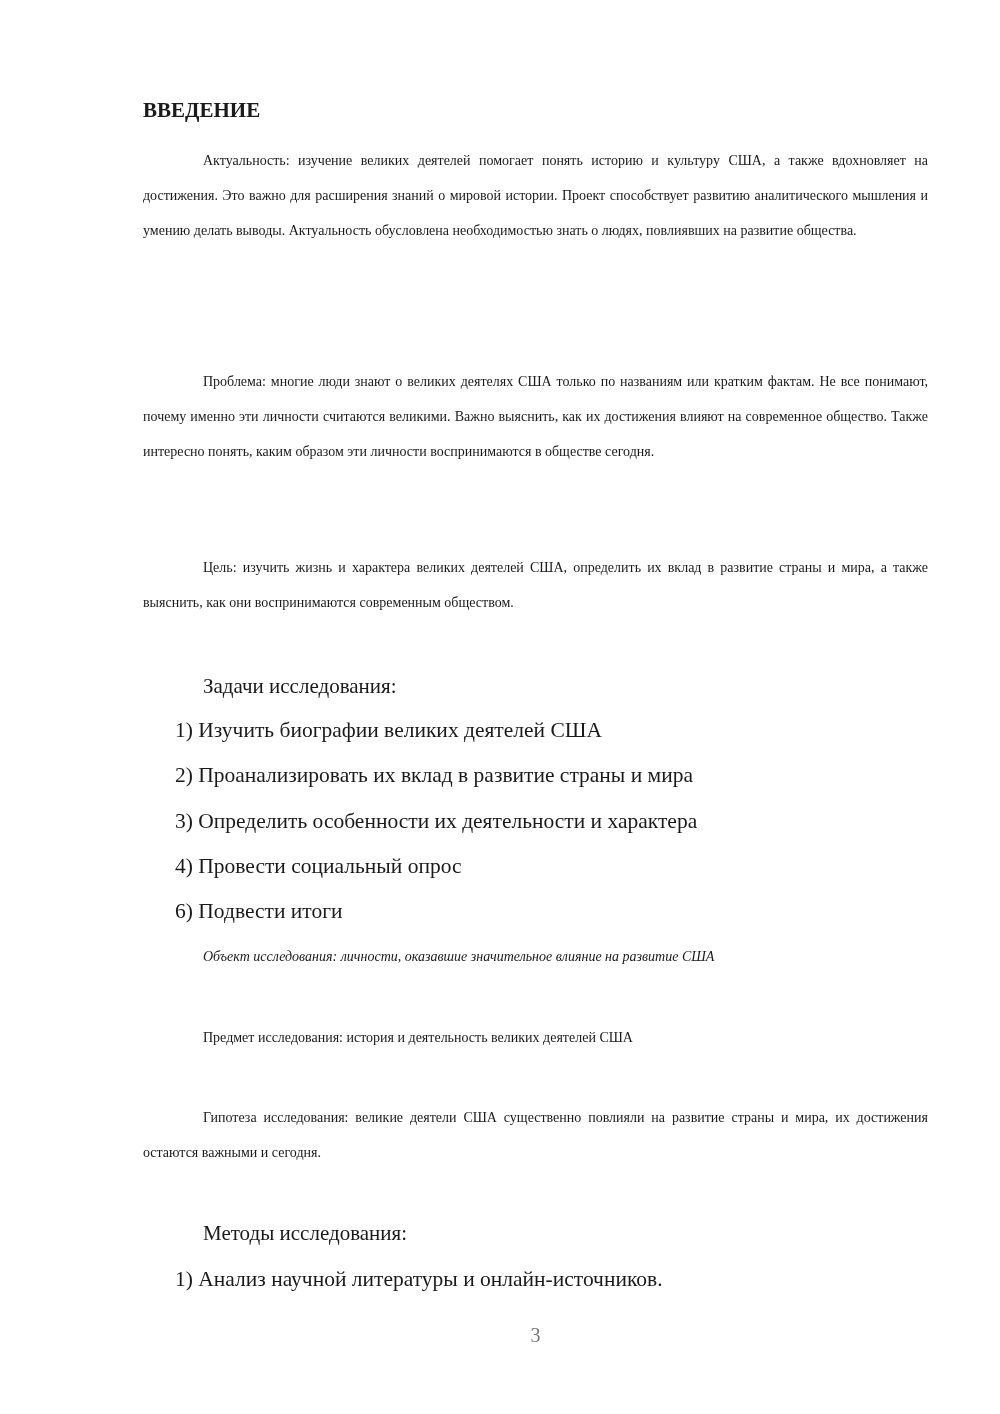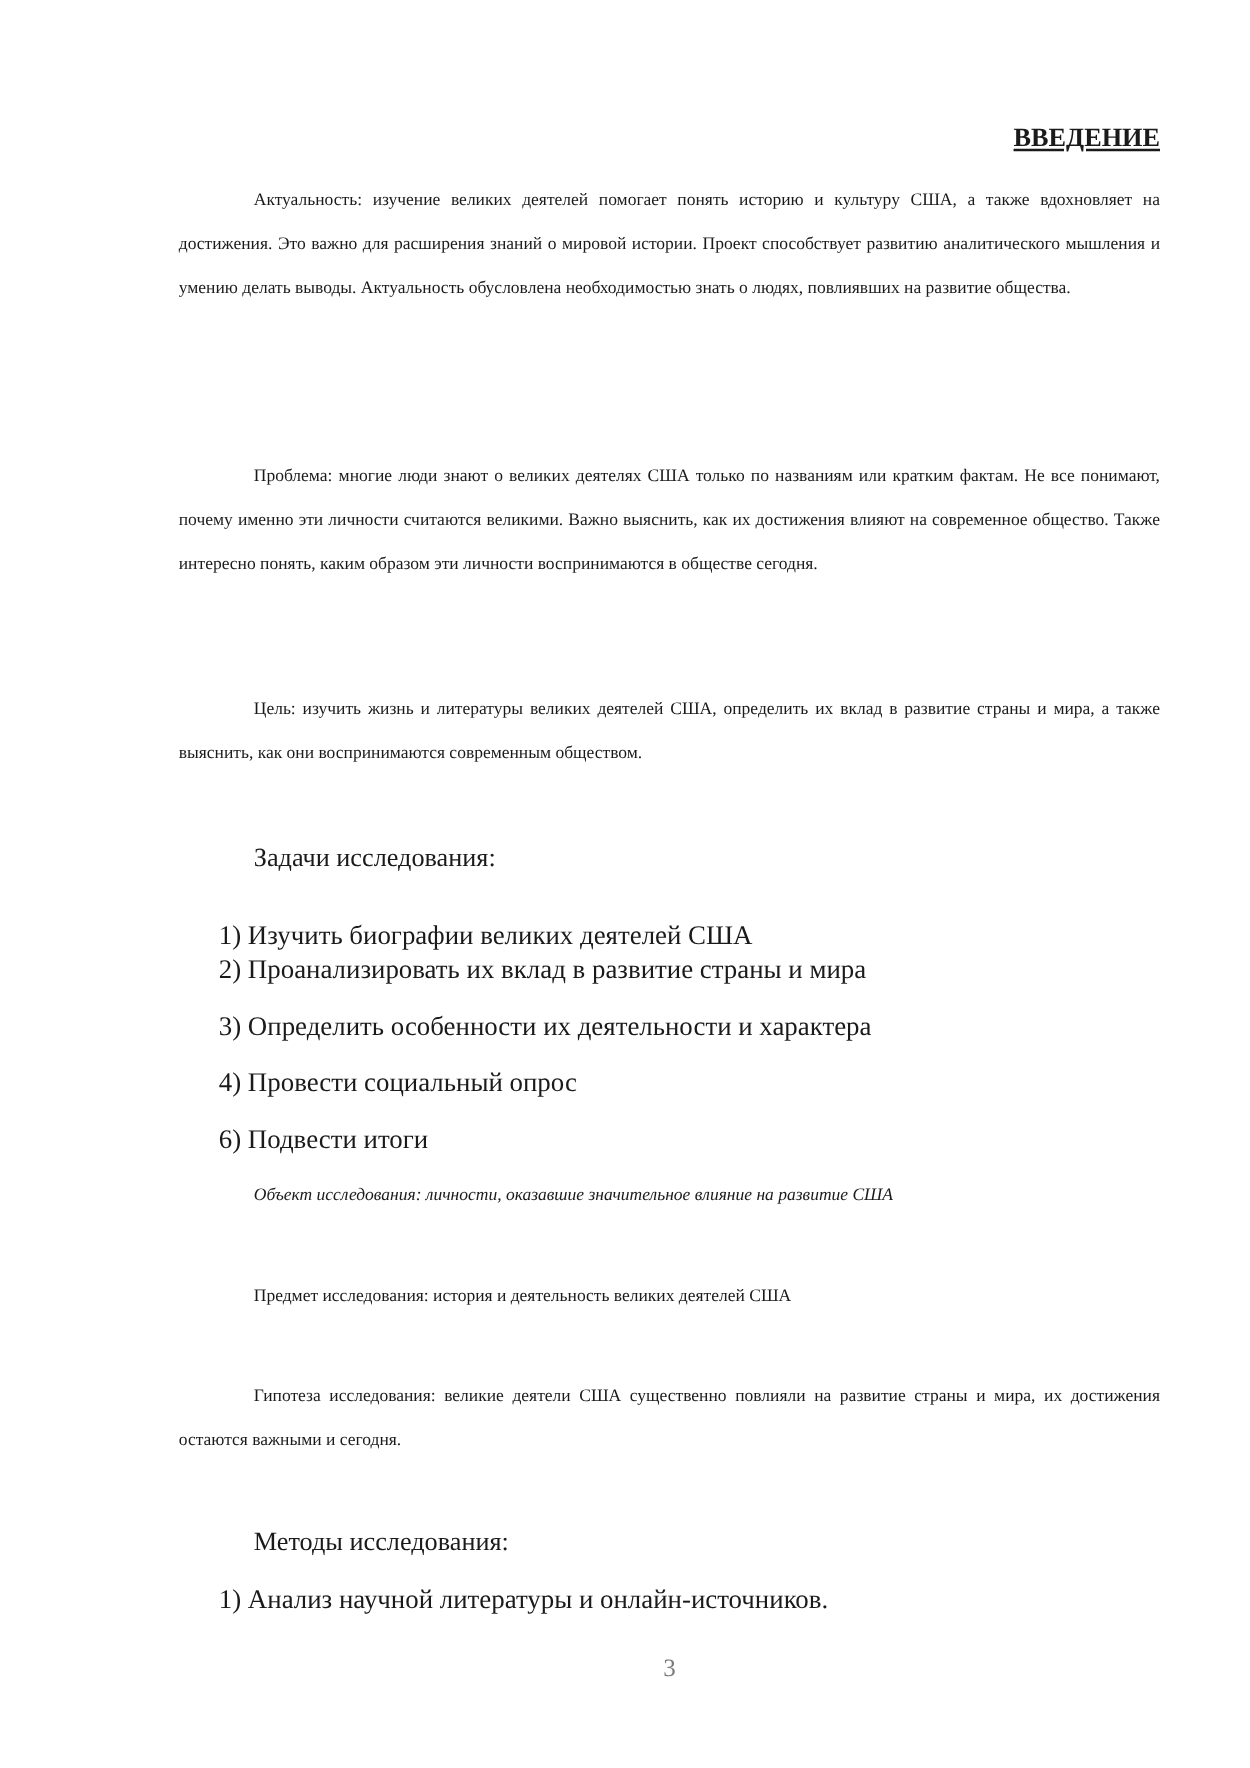--- a/index.html
+++ b/index.html
@@ -19,25 +19,24 @@
       position: absolute;
       left: 143px;
       top: 0;
       width: 785px;
     }
     .title {
       position: absolute;
       left: 0;
       top: 96px;
       width: 785px;
-      text-align: right;
+      text-align: left;
       font-weight: bold;
       font-size: 21px;
       line-height: 28px;
-      text-decoration: underline;
     }
     .para {
       position: absolute;
       left: 0;
       width: 785px;
       font-size: 14px;
       line-height: 35px;
       text-align: justify;
       text-indent: 60px;
       margin: 0;
@@ -70,25 +69,25 @@
 <body>
 
 <div class="page">
 
   <div class="title">ВВЕДЕНИЕ</div>
 
   <p class="para" style="top:143px;">Актуальность: изучение великих деятелей помогает понять историю и культуру США, а также вдохновляет на достижения. Это важно для расширения знаний о мировой истории. Проект способствует развитию аналитического мышления и умению делать выводы. Актуальность обусловлена необходимостью знать о людях, повлиявших на развитие общества.</p>
 
   <p class="para" style="top:364px;">Проблема: многие люди знают о великих деятелях США только по названиям или кратким фактам. Не все понимают, почему именно эти личности считаются великими. Важно выяснить, как их достижения влияют на современное общество. Также интересно понять, каким образом эти личности воспринимаются в обществе сегодня.</p>
 
-  <p class="para" style="top:550px;">Цель: изучить жизнь и литературы великих деятелей США, определить их вклад в развитие страны и мира, а также выяснить, как они воспринимаются современным обществом.</p>
+  <p class="para" style="top:550px;">Цель: изучить жизнь и характера великих деятелей США, определить их вклад в развитие страны и мира, а также выяснить, как они воспринимаются современным обществом.</p>
 
   <div class="heading-line" style="top:671px;">Задачи исследования:</div>
 
-  <div class="list-item" style="top:733px;text-align:right;">1) Изучить биографии великих деятелей США</div>
+  <div class="list-item" style="top:715px;text-align:right;">1) Изучить биографии великих деятелей США</div>
   <div class="list-item" style="top:760px;">2) Проанализировать их вклад в развитие страны и мира</div>
   <div class="list-item" style="top:806px;">3) Определить особенности их деятельности и характера</div>
   <div class="list-item" style="top:851px;text-align:center;">4) Провести социальный опрос</div>
   <div class="list-item" style="top:896px;">6) Подвести итоги</div>
 
   <p class="para" style="top:939px;font-style:italic;">Объект исследования: личности, оказавшие значительное влияние на развитие США</p>
 
   <p class="para" style="top:1020px;">Предмет исследования: история и деятельность великих деятелей США</p>
 
   <p class="para" style="top:1100px;">Гипотеза исследования: великие деятели США существенно повлияли на развитие страны и мира, их достижения остаются важными и сегодня.</p>

